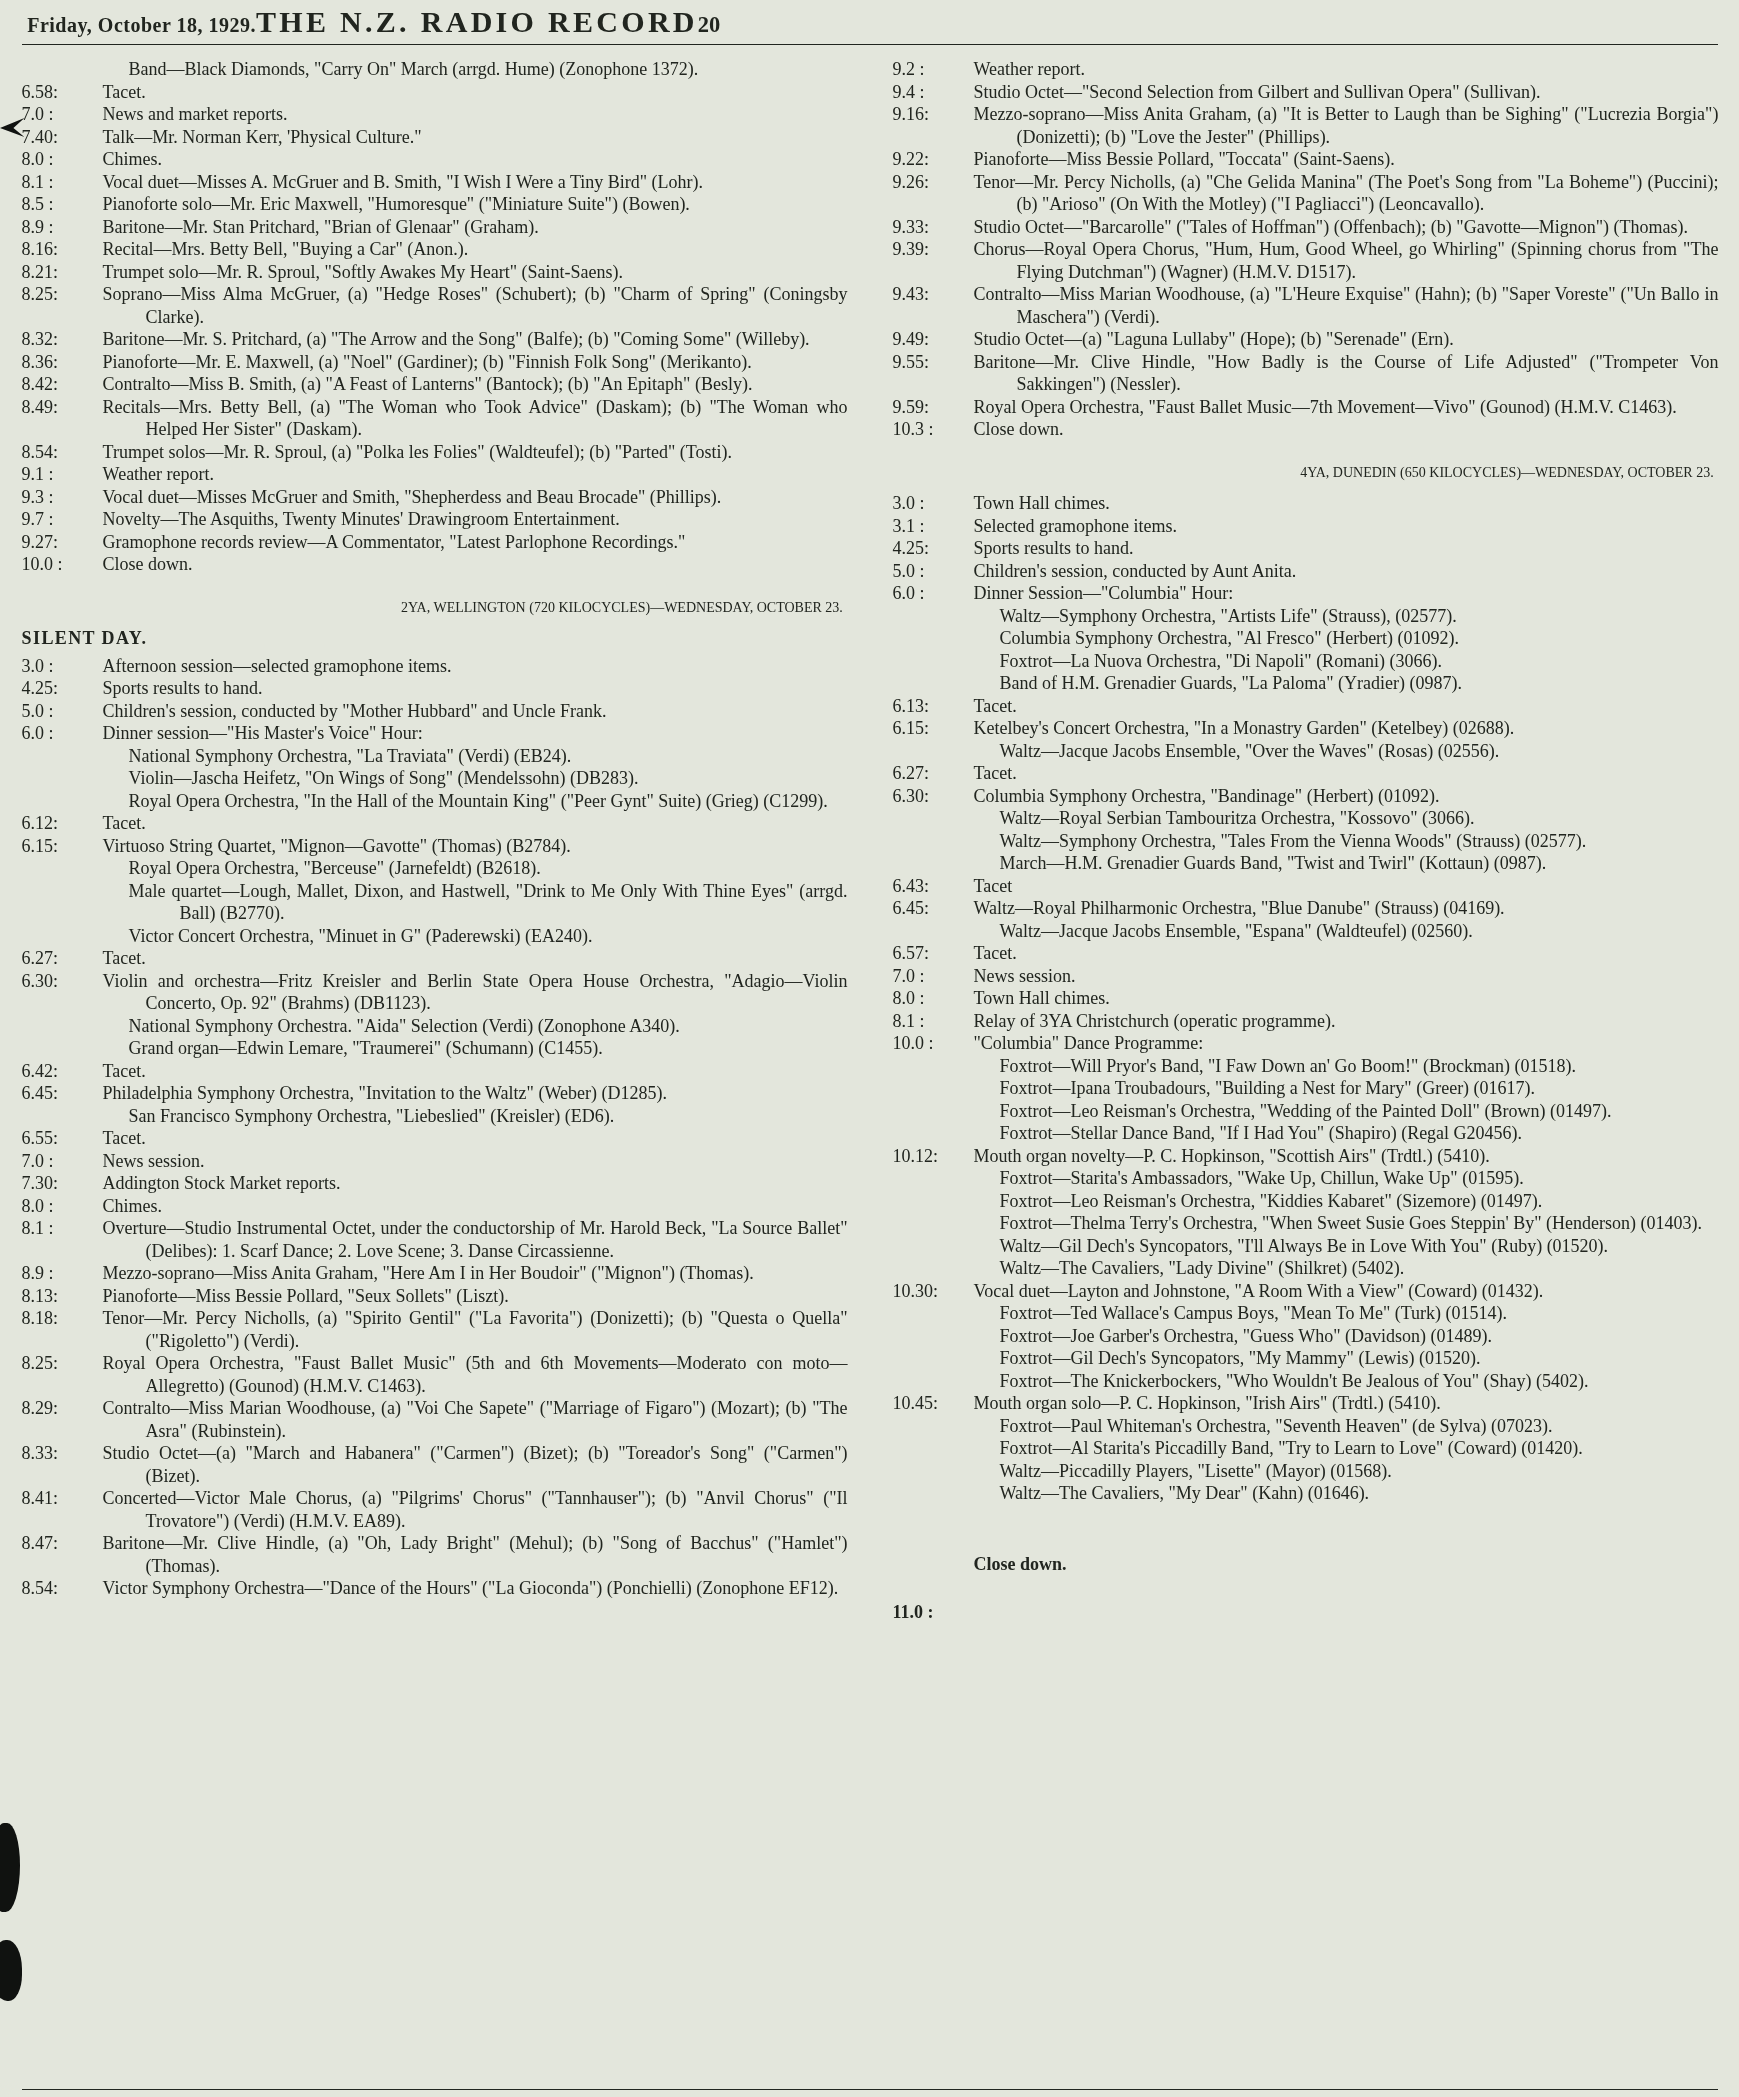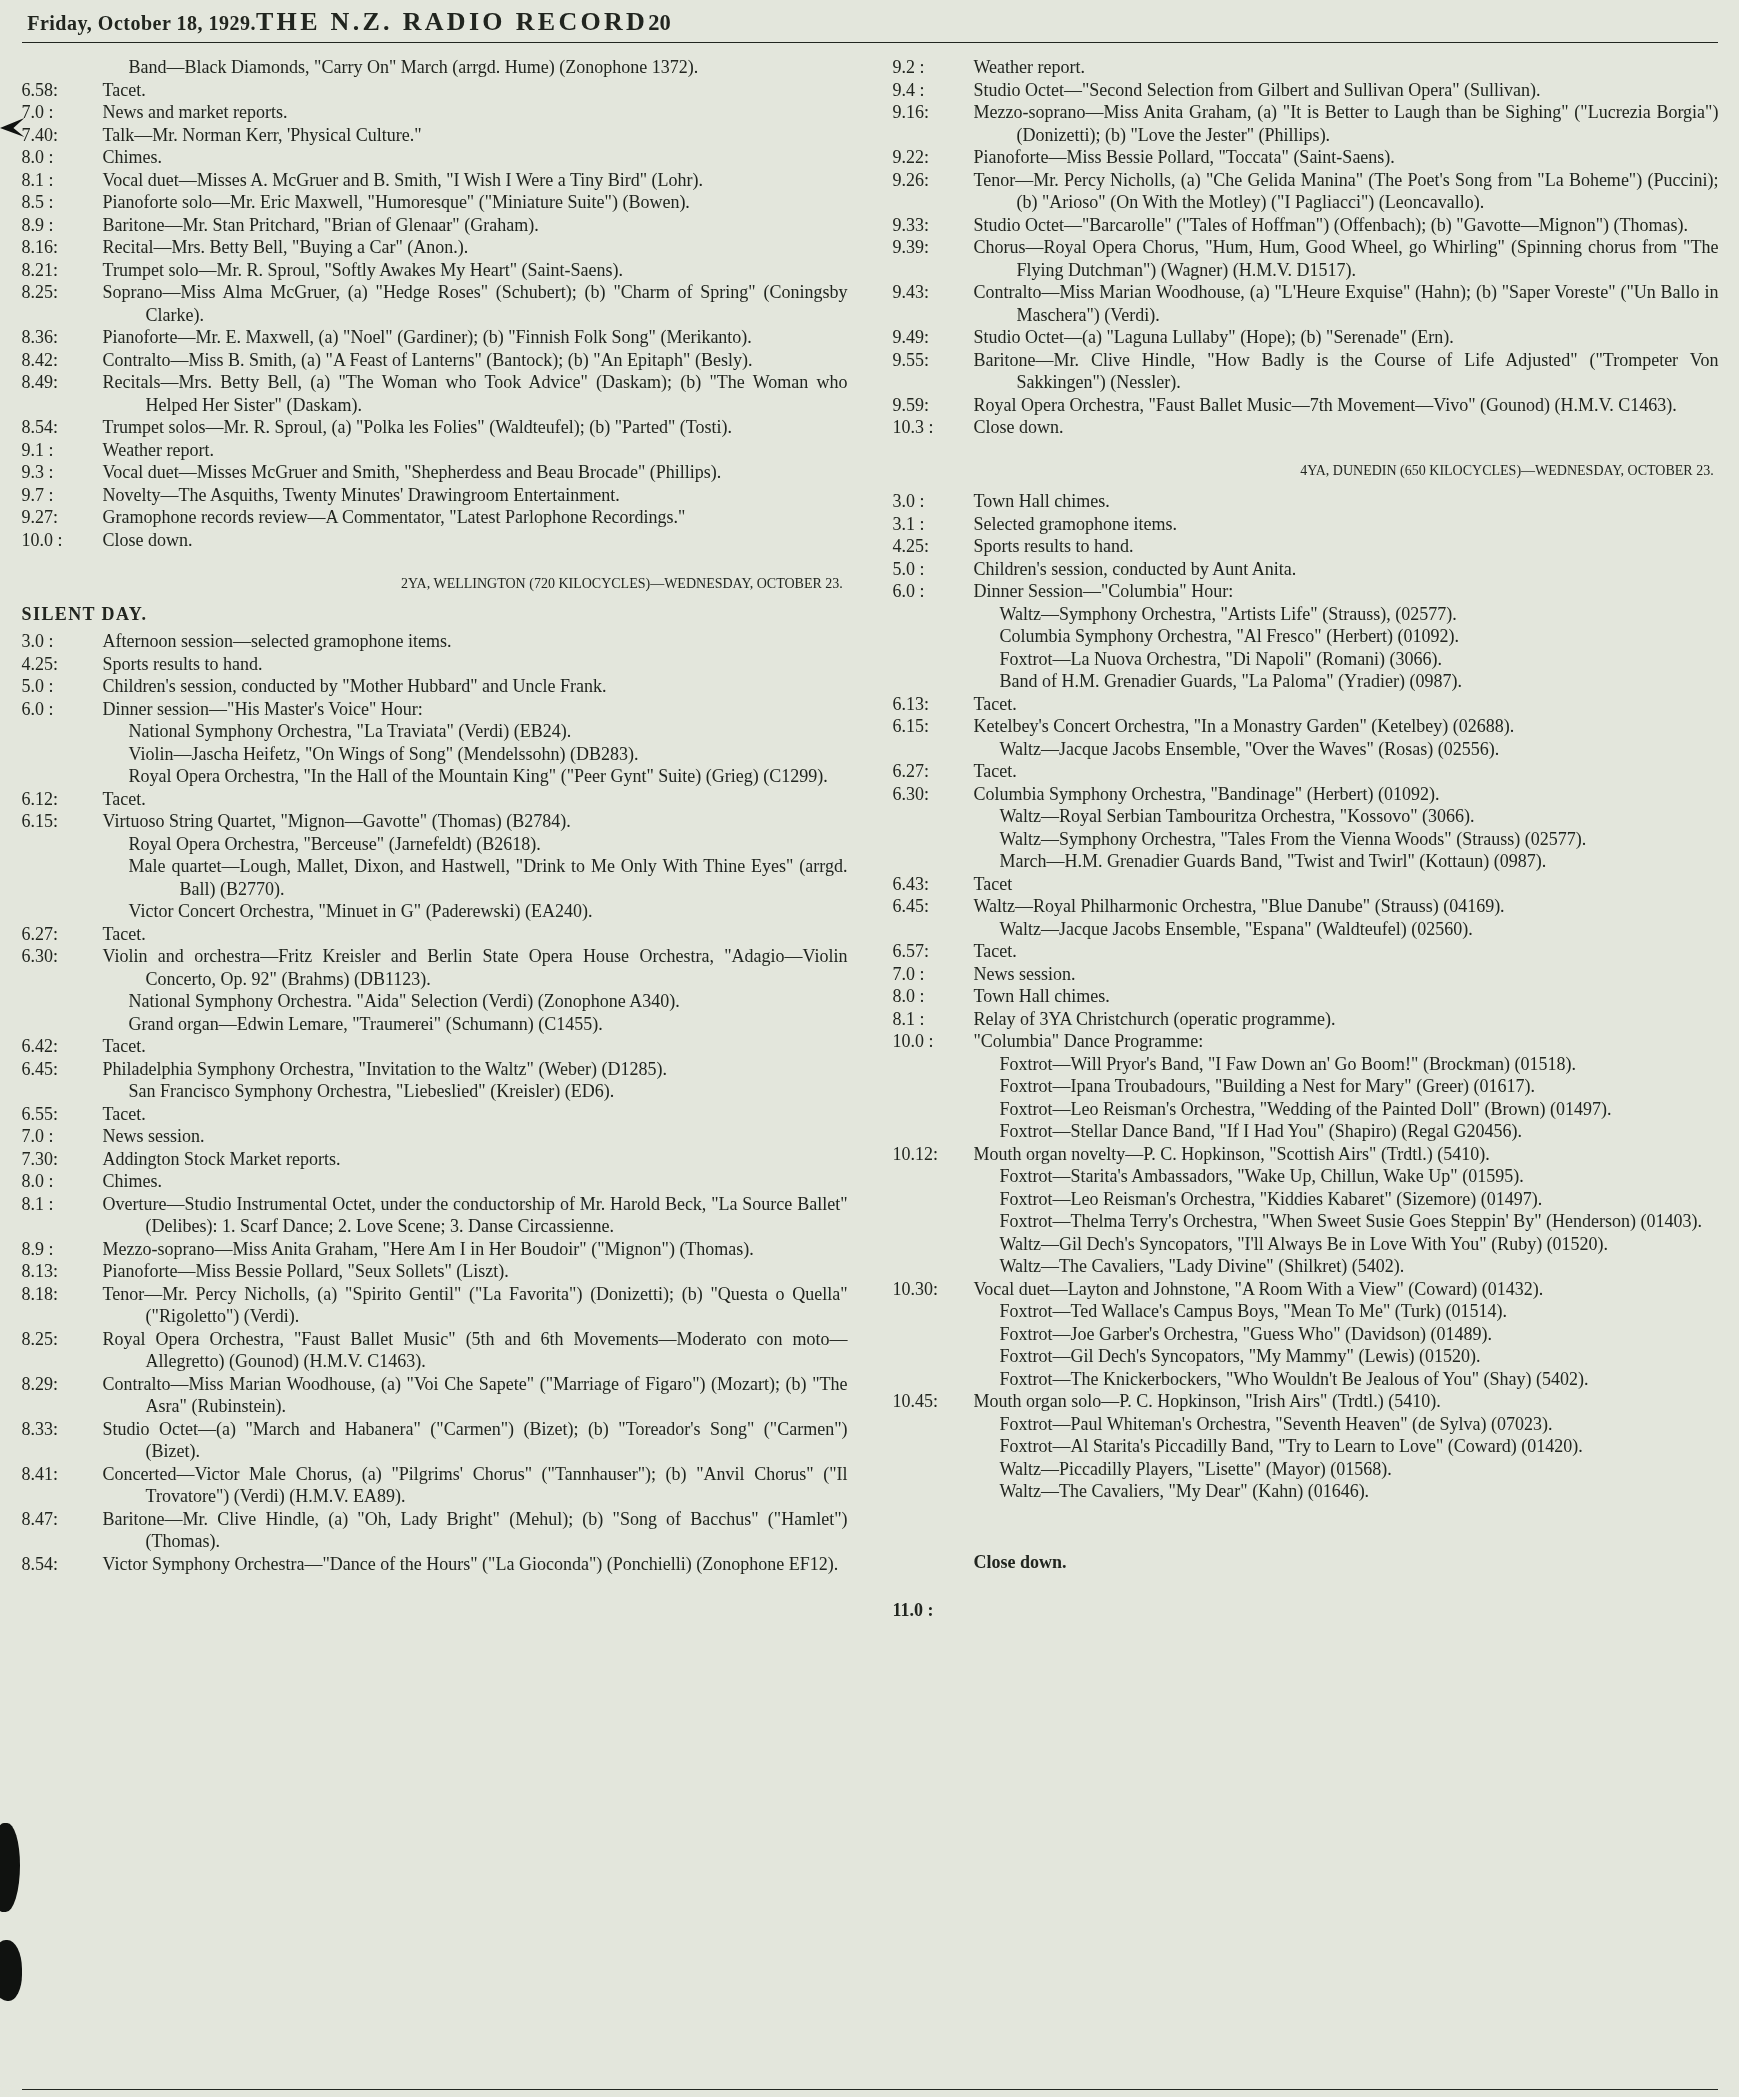--- a/index.html
+++ b/index.html
@@ -11,21 +11,21 @@
     font-family:"Liberation Serif","DejaVu Serif",serif;
     font-size:18px; line-height:22.5px;
     overflow:hidden;
   }
   .page { padding:6.6px 21.6px 19px; position:relative; }
   .masthead {
     display:flex; justify-content:flex-start; align-items:baseline;
     padding:4.7px 5.6px 7.5px; border-bottom:1.9px solid var(--ink);
   }
   .masthead .m-date { font-weight:bold; font-size:20px; letter-spacing:0.5px; }
-  .masthead .m-title { font-weight:bold; font-size:26px; letter-spacing:3.3px; }
+  .masthead .m-title { font-weight:bold; font-size:30px; letter-spacing:3.3px; }
   .masthead .m-pageno { font-weight:bold; font-size:22.5px; }
   .columns { display:flex; gap:45px; padding-top:13px; }
   .column { flex:1 1 0; min-width:0; }
   .item { display:flex; }
   .time { flex:0 0 81px; white-space:nowrap; }
   .text { flex:1 1 auto; text-align:justify; padding-left:43px; text-indent:-43px; }
   .sub, .cont { padding-left:158px; text-indent:-51px; text-align:justify; }
   .heading { text-align:right; font-weight:normal; margin:21.6px 4.7px 7.5px; font-size:14px; }
   .subheading { font-weight:bold; margin:0.9px 0 4.7px; letter-spacing:1.4px; }
   .bold { font-weight:bold;margin-top:48px; }
@@ -83,20 +83,24 @@
         </div>
         <div class="block item">
           <span class="time">8.21:</span>
           <span class="text">Trumpet solo—Mr. R. Sproul, "Softly Awakes My Heart" (Saint-Saens).</span>
         </div>
         <div class="block item">
           <span class="time">8.25:</span>
           <span class="text">Soprano—Miss Alma McGruer, (a) "Hedge Roses" (Schubert); (b) "Charm of Spring" (Coningsby Clarke).</span>
         </div>
         <div class="block item">
+          <span class="time">8.32:</span>
+          <span class="text">Baritone—Mr. S. Pritchard, (a) "The Arrow and the Song" (Balfe); (b) "Coming Some" (Willeby).</span>
+        </div>
+        <div class="block item">
           <span class="time">8.36:</span>
           <span class="text">Pianoforte—Mr. E. Maxwell, (a) "Noel" (Gardiner); (b) "Finnish Folk Song" (Merikanto).</span>
         </div>
         <div class="block item">
           <span class="time">8.42:</span>
           <span class="text">Contralto—Miss B. Smith, (a) "A Feast of Lanterns" (Bantock); (b) "An Epitaph" (Besly).</span>
         </div>
         <div class="block item">
           <span class="time">8.49:</span>
           <span class="text">Recitals—Mrs. Betty Bell, (a) "The Woman who Took Advice" (Daskam); (b) "The Woman who Helped Her Sister" (Daskam).</span>

